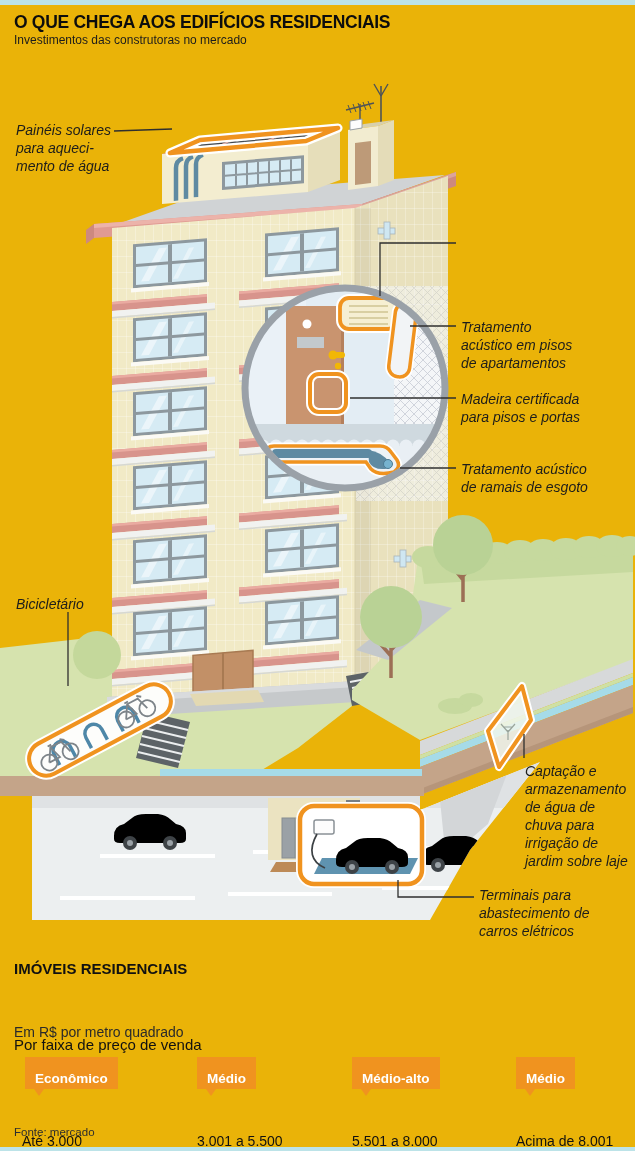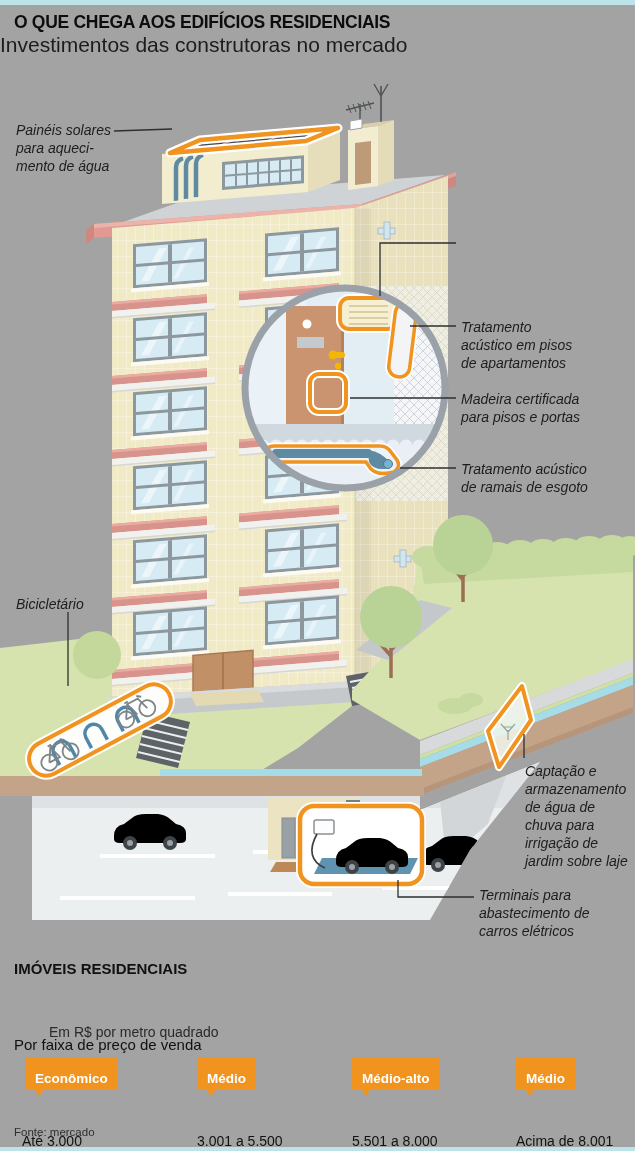--- a/index.html
+++ b/index.html
@@ -1,26 +1,26 @@
 <!DOCTYPE html>
 <html><head>
 <meta charset="utf-8">
 <style>
   html,body{margin:0;padding:0;background:#fff;}
-  #page{position:relative;width:635px;height:1151px;background:#a3a3a3;overflow:hidden;
+  #page{position:relative;width:635px;height:1151px;background:#eab308;overflow:hidden;
         font-family:"Liberation Sans","DejaVu Sans",sans-serif;}
   .topbar{position:absolute;left:0;top:0;width:635px;height:5px;background:#bce3e8;}
   .botbar{position:absolute;left:0;top:1147px;width:635px;height:4px;background:#bce3e8;}
   .title{position:absolute;left:14px;top:12px;font-size:17.5px;font-weight:bold;color:#0d0d0d;letter-spacing:-0.3px;}
-  .subtitle{position:absolute;left:0;top:33px;font-size:21px;color:#1c1c1c;}
+  .subtitle{position:absolute;left:14px;top:33px;font-size:12px;color:#1c1c1c;}
   svg{position:absolute;left:0;top:0;}
   .callout{position:absolute;font-size:14px;line-height:1.29;color:#1d1d1b;white-space:pre-line;font-style:italic;}
   .sec-title{position:absolute;left:14px;top:960px;font-size:15px;font-weight:bold;color:#111;text-align:center;}
   .sec-sub{position:absolute;left:14px;top:1036px;font-size:15px;font-weight:normal;color:#111;text-align:center;}
-  .sec-unit{position:absolute;left:14px;top:1024px;font-size:14px;color:#2a2a2a;margin-left:35px;}
+  .sec-unit{position:absolute;left:14px;top:1024px;font-size:14px;color:#2a2a2a;}
   .tag{position:absolute;top:1057px;background:#f0931f;color:#fff;font-weight:bold;
        font-size:13.5px;line-height:19px;padding:12px 10px 1px;}
   .tag::after{content:"";position:absolute;left:9px;top:100%;width:0;height:0;
        border:6px solid transparent;border-top:7px solid #f0931f;border-left-width:5px;border-right-width:5px;}
   .val{position:absolute;top:1133px;font-size:14px;color:#111;}
   .t0{left:25px}.t1{left:197px}.t2{left:352px}.t3{left:516px}
   .v0{left:22px}.v1{left:197px}.v2{left:352px}.v3{left:516px}
   .source{position:absolute;left:14px;top:1126px;font-size:11.5px;color:#2e2e2e;}
 </style>
 </head>

